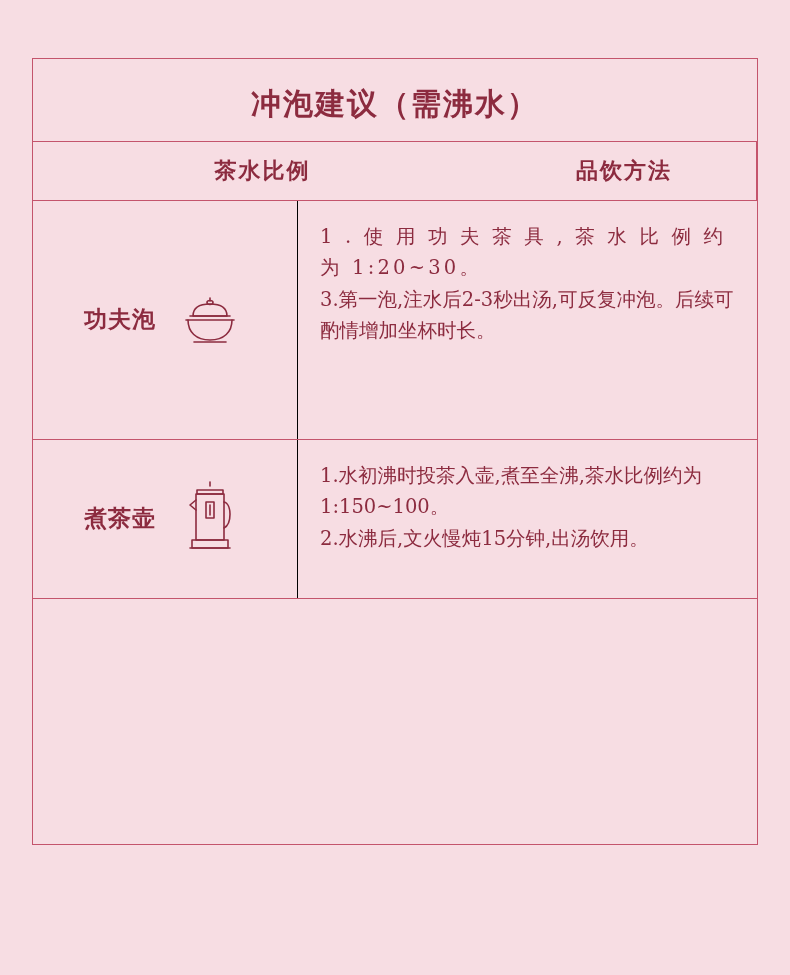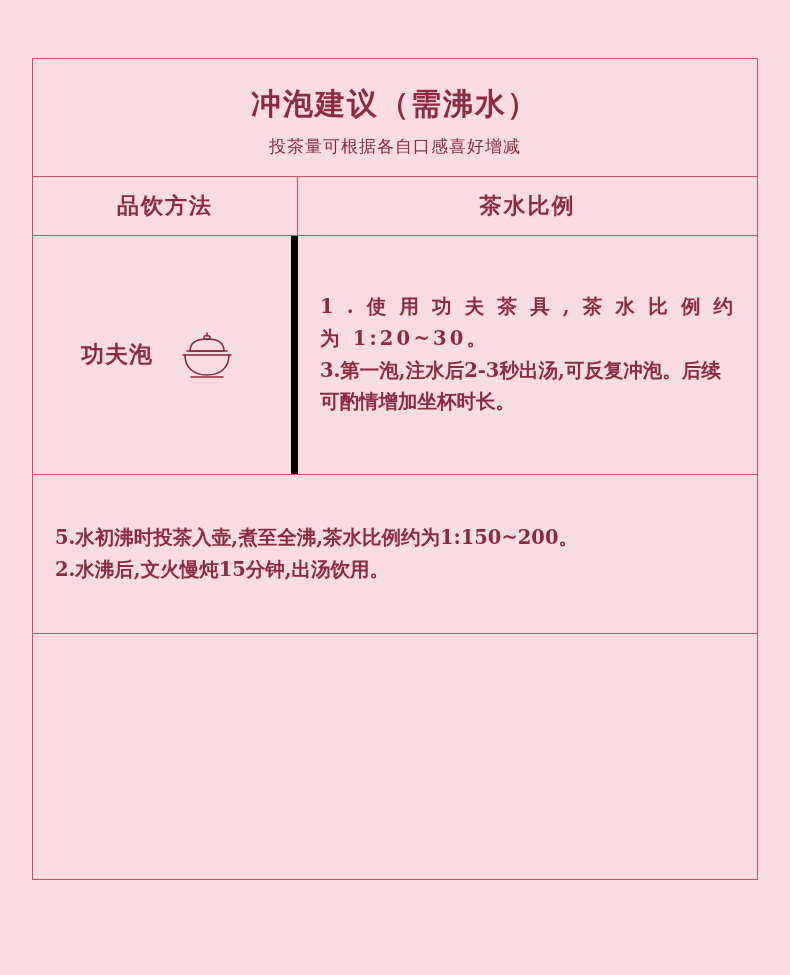--- a/index.html
+++ b/index.html
@@ -82,21 +82,21 @@
   .row {
     display: flex;
     border-bottom: 1px solid #c4546c;
   }
   .row:last-child {
     border-bottom: none;
   }
   .row-left {
     width: 265px;
     flex: 0 0 265px;
-    border-right: 7px solid #000000;
+    border-right: 1px solid #000000;
     box-sizing: border-box;
     display: flex;
     align-items: center;
     justify-content: center;
     gap: 18px;
     padding: 10px 6px;
   }
   .row-name {
     font-family: "DejaVu Serif", "Liberation Serif", serif;
     font-weight: bold;
@@ -110,22 +110,21 @@
     height: 86px;
     display: flex;
     align-items: center;
     justify-content: center;
   }
   .row-right {
     flex: 1 1 auto;
     box-sizing: border-box;
     padding: 20px 18px 20px 22px;
     display: flex;
-    align-items: center;
-    font-weight: bold;
+    align-items: flex-start;
   }
   .row-text {
     font-family: "DejaVu Serif", "Liberation Serif", serif;
     font-size: 19.5px;
     line-height: 1.62;
     color: #8c2b3f;
   }
   .row-text p {
     margin: 0;
   }
@@ -141,26 +140,25 @@
 </style>
 </head>
 <body>
 
 <div class="page">
 
   <div class="table">
 
     <div class="header">
       <div class="header-title">冲泡建议（需沸水）</div>
-      <div class="header-sub">投茶量可根据各自口感喜好增减</div>
     </div>
 
     <div class="colhead">
+      <div class="cell col-right">茶水比例</div>
       <div class="cell col-left">品饮方法</div>
-      <div class="cell col-right">茶水比例</div>
     </div>
 
     <div class="row r1">
       <div class="row-left">
         <div class="row-name">功夫泡</div>
         <div class="row-icon">
           <svg width="72" height="56" viewBox="0 0 72 56" fill="none" stroke="#8c2b3f" stroke-width="1.6" stroke-linecap="round" stroke-linejoin="round">
 
             <path d="M36 9 v-3"></path>
             <ellipse cx="36" cy="10.5" rx="3" ry="2"></ellipse>
@@ -178,23 +176,46 @@
       </div>
       <div class="row-right">
         <div class="row-text">
           <p class="wide">1 . 使 用 功 夫 茶 具 , 茶 水 比 例 约 为 1:20~30。</p>
           <p>3.第一泡,注水后2-3秒出汤,可反复冲泡。后续可酌情增加坐杯时长。</p>
         </div>
       </div>
     </div>
 
     <div class="row r2">
+      <div class="row-left">
+        <div class="row-name">煮茶壶</div>
+        <div class="row-icon">
+          <svg width="60" height="86" viewBox="0 0 60 86" fill="none" stroke="#8c2b3f" stroke-width="1.6" stroke-linecap="round" stroke-linejoin="round">
+
+            <path d="M30 6 v4"></path>
+
+            <path d="M17 14 h26 v4 h-26 z"></path>
+
+            <path d="M16 18 h28 v46 h-28 z"></path>
+
+            <path d="M16 24 l-6 5 l6 5"></path>
+
+            <path d="M44 26 c8 2 8 22 0 26"></path>
+
+            <rect x="26" y="26" width="8" height="16"></rect>
+            <path d="M30 29 v10"></path>
+
+            <path d="M12 64 h36 v8 h-36 z"></path>
+            <path d="M10 72 h40"></path>
+          </svg>
+        </div>
+      </div>
       <div class="row-right">
         <div class="row-text">
-          <p>5.水初沸时投茶入壶,煮至全沸,茶水比例约为1:150~200。</p>
+          <p>1.水初沸时投茶入壶,煮至全沸,茶水比例约为1:150~100。</p>
           <p>2.水沸后,文火慢炖15分钟,出汤饮用。</p>
         </div>
       </div>
     </div>
 
     <div class="row r3">
       <div class="row-right">
         <div class="row-text">
         </div>
       </div>

